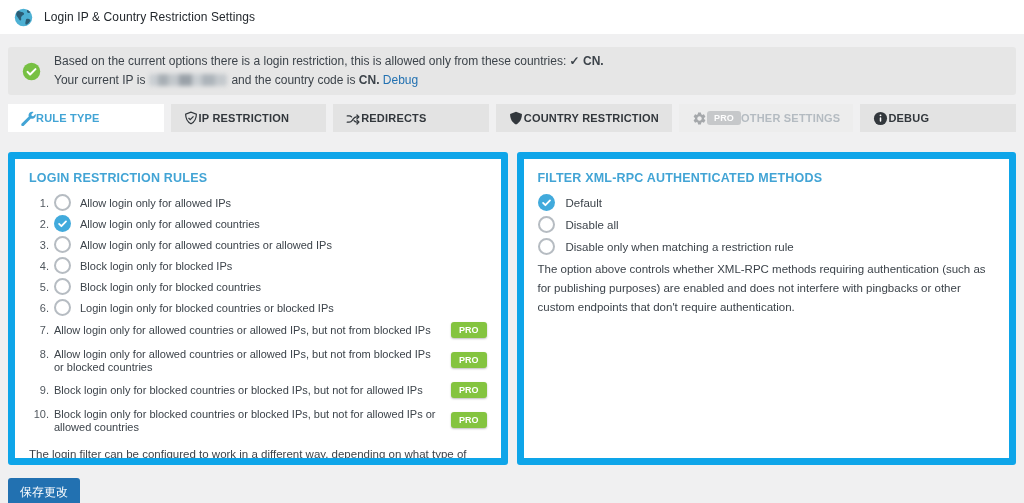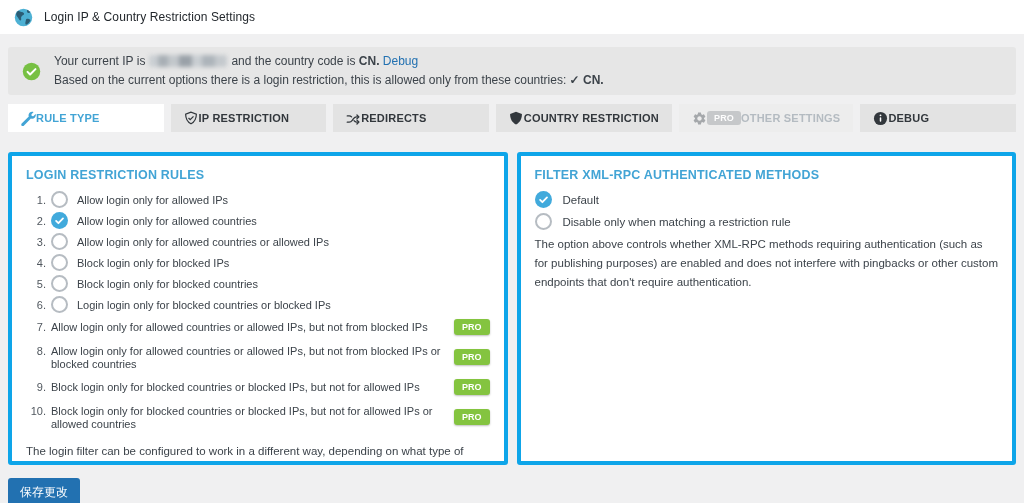--- a/index.html
+++ b/index.html
@@ -34,21 +34,21 @@
     font-weight:bold; font-size:11px; letter-spacing:.2px; color:#32373c; cursor:pointer; white-space:nowrap; }
   .tab .tab-icon { width:15px; height:15px; flex:none; display:inline-flex; color:#32373c; }
   .tab.active { background:#fff; color:#42a4d5; }
   .tab.active .tab-icon { color:#42a4d5; }
   .tab.disabled { background:#ededed; color:#b4bbc1; }
   .tab.disabled .tab-icon { color:#a5a8ab; }
   .tab-probadge { background:#c6c8ca; color:#fdfdfd; font-size:9px; font-weight:bold; padding:2px 7px; border-radius:3px; }
 
   
   .panels { margin:20px 8px 0; display:flex; gap:9px; height:313px; }
-  .panel { flex:1; background:#fff; border:4px solid #0ea5e9; border-radius:3px; padding:12px 14px; overflow:hidden; }
+  .panel { flex:1; background:#fff; border:7px solid #0ea5e9; border-radius:3px; padding:12px 14px; overflow:hidden; }
   .panel-title { color:#42a4d5; font-weight:bold; font-size:12.5px; letter-spacing:.2px; margin-bottom:9px; }
 
   
   .rule-row { display:flex; align-items:flex-start; margin-bottom:4px; min-height:17px; }
   .rule-row.pro-row { margin:5px 0 7px; }
   .rule-num { width:20px; text-align:right; margin-right:5px; font-size:11px; color:#50575e; flex:none; padding-top:3px; }
   .radio { width:17px; height:17px; border-radius:50%; flex:none; margin-right:9px; cursor:pointer;
     border:2px solid #b6bcc2; background:#fff; }
   .radio.checked { border:none; }
   .radio.checked svg { display:block; width:17px; height:17px; }
@@ -89,27 +89,27 @@
   
   <div class="notice">
     <span class="notice-icon">
       <svg viewBox="0 0 24 24" width="19" height="19">
         <circle cx="12" cy="12" r="11" fill="#77c043"></circle>
         <path d="M7 12.5l3.2 3.2L17 9" stroke="#fff" stroke-width="2.6" fill="none" stroke-linecap="round" stroke-linejoin="round"></path>
       </svg>
     </span>
     <div class="notice-lines">
       <div>
+        <span>Based on the current options there is a login restriction, this is allowed only from these countries:</span>
+        <span class="bold"> <span>✓</span> <span>CN.</span></span>
+      </div>
+      <div>
         <span>Your current IP is</span><span class="ip-blur"></span><span>and the country code is</span>
         <span class="bold">CN.</span>
         <a class="debug-link">Debug</a>
-      </div>
-      <div>
-        <span>Based on the current options there is a login restriction, this is allowed only from these countries:</span>
-        <span class="bold"> <span>✓</span> <span>CN.</span></span>
       </div>
     </div>
   </div>
 
   
   <div class="tabs" id="tab-bar">
       <div class="tab active">
         <span class="tab-icon">
           <svg viewBox="0 0 512 512" width="15" height="15">
             <path fill="currentColor" d="M507.6 122.8c-2.9-12.1-18-16.3-26.8-7.5l-61.6 61.6-53.8-9-9-53.8 61.6-61.6c8.9-8.9 4.6-24-7.5-26.8-41.4-9.9-86.8 1.3-119 33.5-34.5 34.5-42.8 85.3-25.1 127.7L23.1 429.2c-19.9 19.9-19.9 52.2 0 72.1s52.2 19.9 72.1 0l243.3-242.3c42.4 17.6 93.1 9.3 127.6-25.2 32.2-32.2 43.4-77.6 41.5-111z"></path>
@@ -239,20 +239,24 @@
             <span class="radio checked">
               <svg viewBox="0 0 17 17">
                 <circle cx="8.5" cy="8.5" r="8.5" fill="#41aadc"></circle>
                 <path d="M5.1 8.9l2.3 2.3 4.6-4.8" stroke="#fff" stroke-width="1.8" fill="none" stroke-linecap="round" stroke-linejoin="round"></path>
               </svg>
             </span>
             <span class="opt-label">Default</span>
           </div>
           <div class="opt-row">
             <span class="radio"></span>
+            <span class="opt-label">Disable all</span>
+          </div>
+          <div class="opt-row">
+            <span class="radio"></span>
             <span class="opt-label">Disable only when matching a restriction rule</span>
           </div>
         </div>
       <div class="panel-desc">The option above controls whether XML-RPC methods requiring authentication (such as for publishing purposes) are enabled and does not interfere with pingbacks or other custom endpoints that don't require authentication.</div>
     </div>
 
   </div>
 
   
   <button class="save-btn">保存更改</button>

